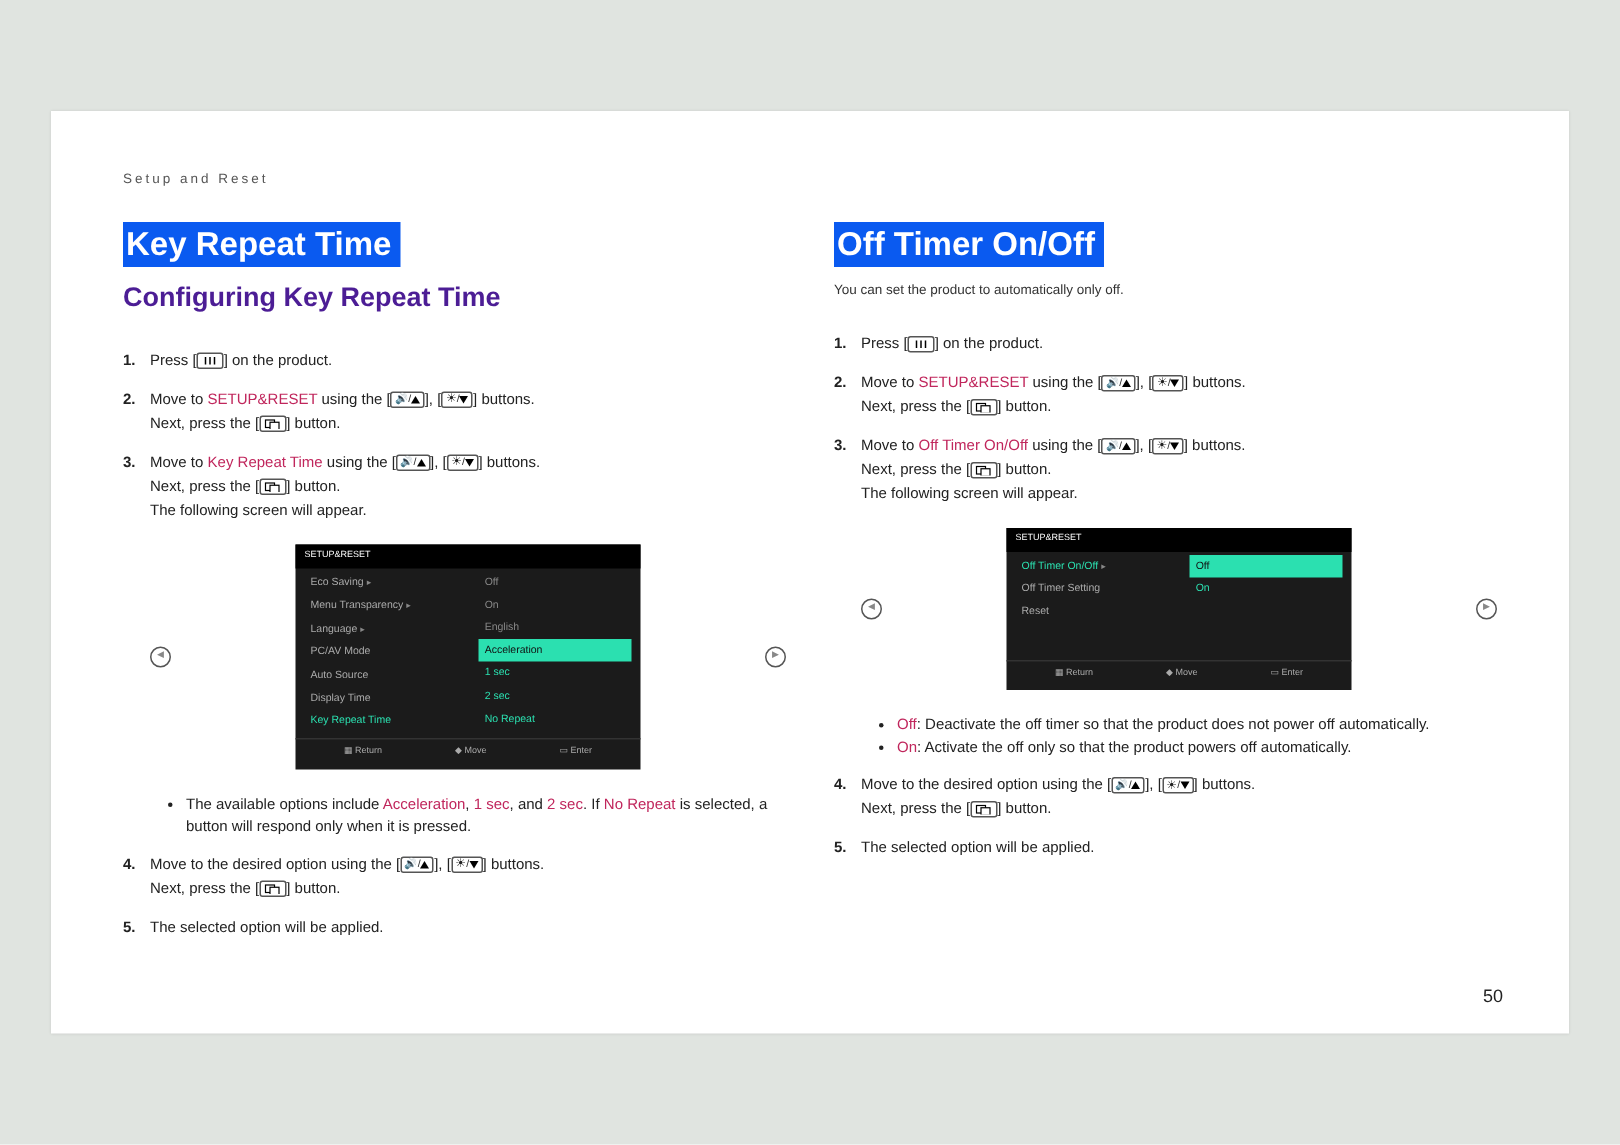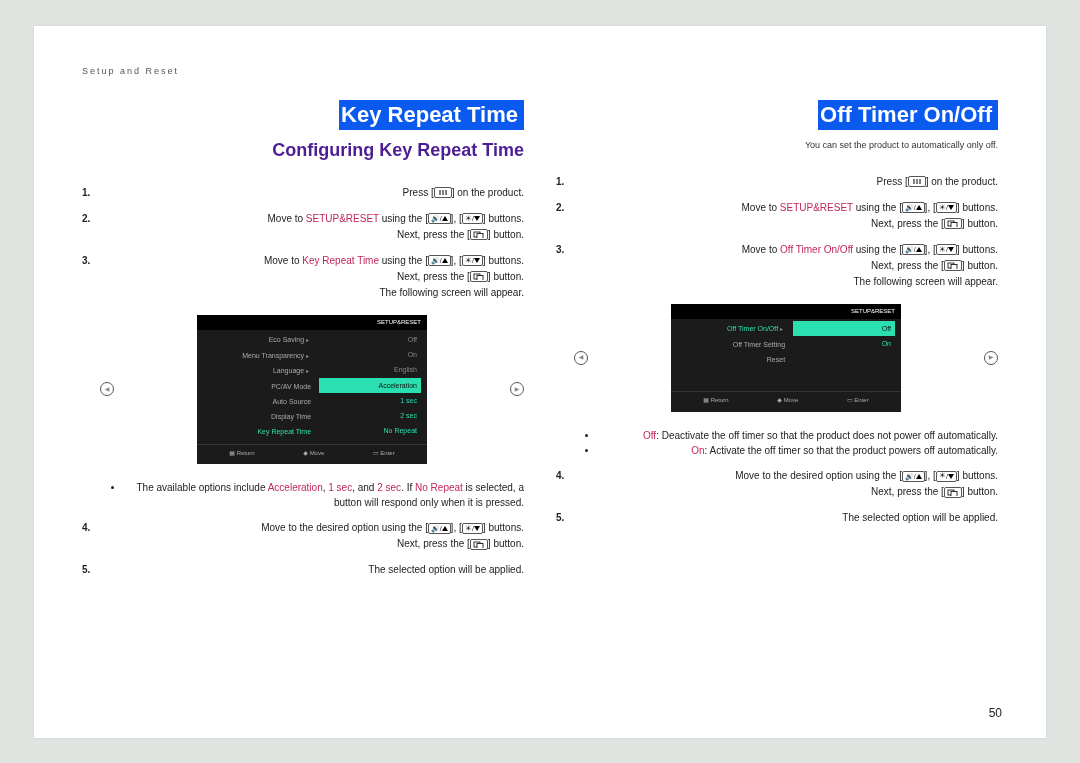--- a/index.html
+++ b/index.html
@@ -9,35 +9,34 @@
     width: 1080px;
     height: 763px;
     display: flex;
     align-items: center;
     justify-content: center;
     overflow: hidden;
   }
   .page {
     background: #ffffff;
     width: 1012px;
-    height: 712px;
+    height: 615px;
     padding: 40px 48px 24px 48px;
     position: relative;
     box-shadow: 0 0 2px rgba(0,0,0,0.1);
   }
   .breadcrumb {
     font-size: 9px;
     letter-spacing: 2px;
     color: #555;
     margin-bottom: 24px;
   }
   .columns {
     display: flex;
     gap: 32px;
-    text-align: right;
   }
   .col {
     flex: 1;
     min-width: 0;
   }
   h1.blue {
     display: inline-block;
     background: #0a5af0;
     color: #fff;
     font-size: 22px;
@@ -294,21 +293,21 @@
                 <span>▦ <span>Return</span></span>
                 <span>◆ <span>Move</span></span>
                 <span>▭ <span>Enter</span></span>
               </div>
             </div>
             <div class="osd-arrow">▶</div>
           </div>
 
           <ul class="bullets">
             <li><span class="redhl">Off</span><span>: Deactivate the off timer so that the product does not power off automatically.</span></li>
-            <li><span class="redhl">On</span><span>: Activate the off timer so that the product powers off automatically.</span></li>
+            <li><span class="redhl">On</span><span>: Activate the off only so that the product powers off automatically.</span></li>
           </ul>
         </li>
         <li>
           <span>Move to the desired option using the [</span><span class="icon-box"><span class="vol-ico">🔊</span>/<span class="tri-up"></span></span><span>], [</span><span class="icon-box"><span class="bright-ico">☀</span>/<span class="tri-down"></span></span><span>] buttons.</span><br>
           <span>Next, press the [</span><span class="icon-box">
               <svg width="12" height="7">
                 <rect x="1" y="1" width="6" height="5" fill="none" stroke="#000" stroke-width="0.8"></rect>
                 <rect x="4" y="2.5" width="6" height="5" fill="#fff" stroke="#000" stroke-width="0.8"></rect>
               </svg>
             </span><span>] button.</span>

